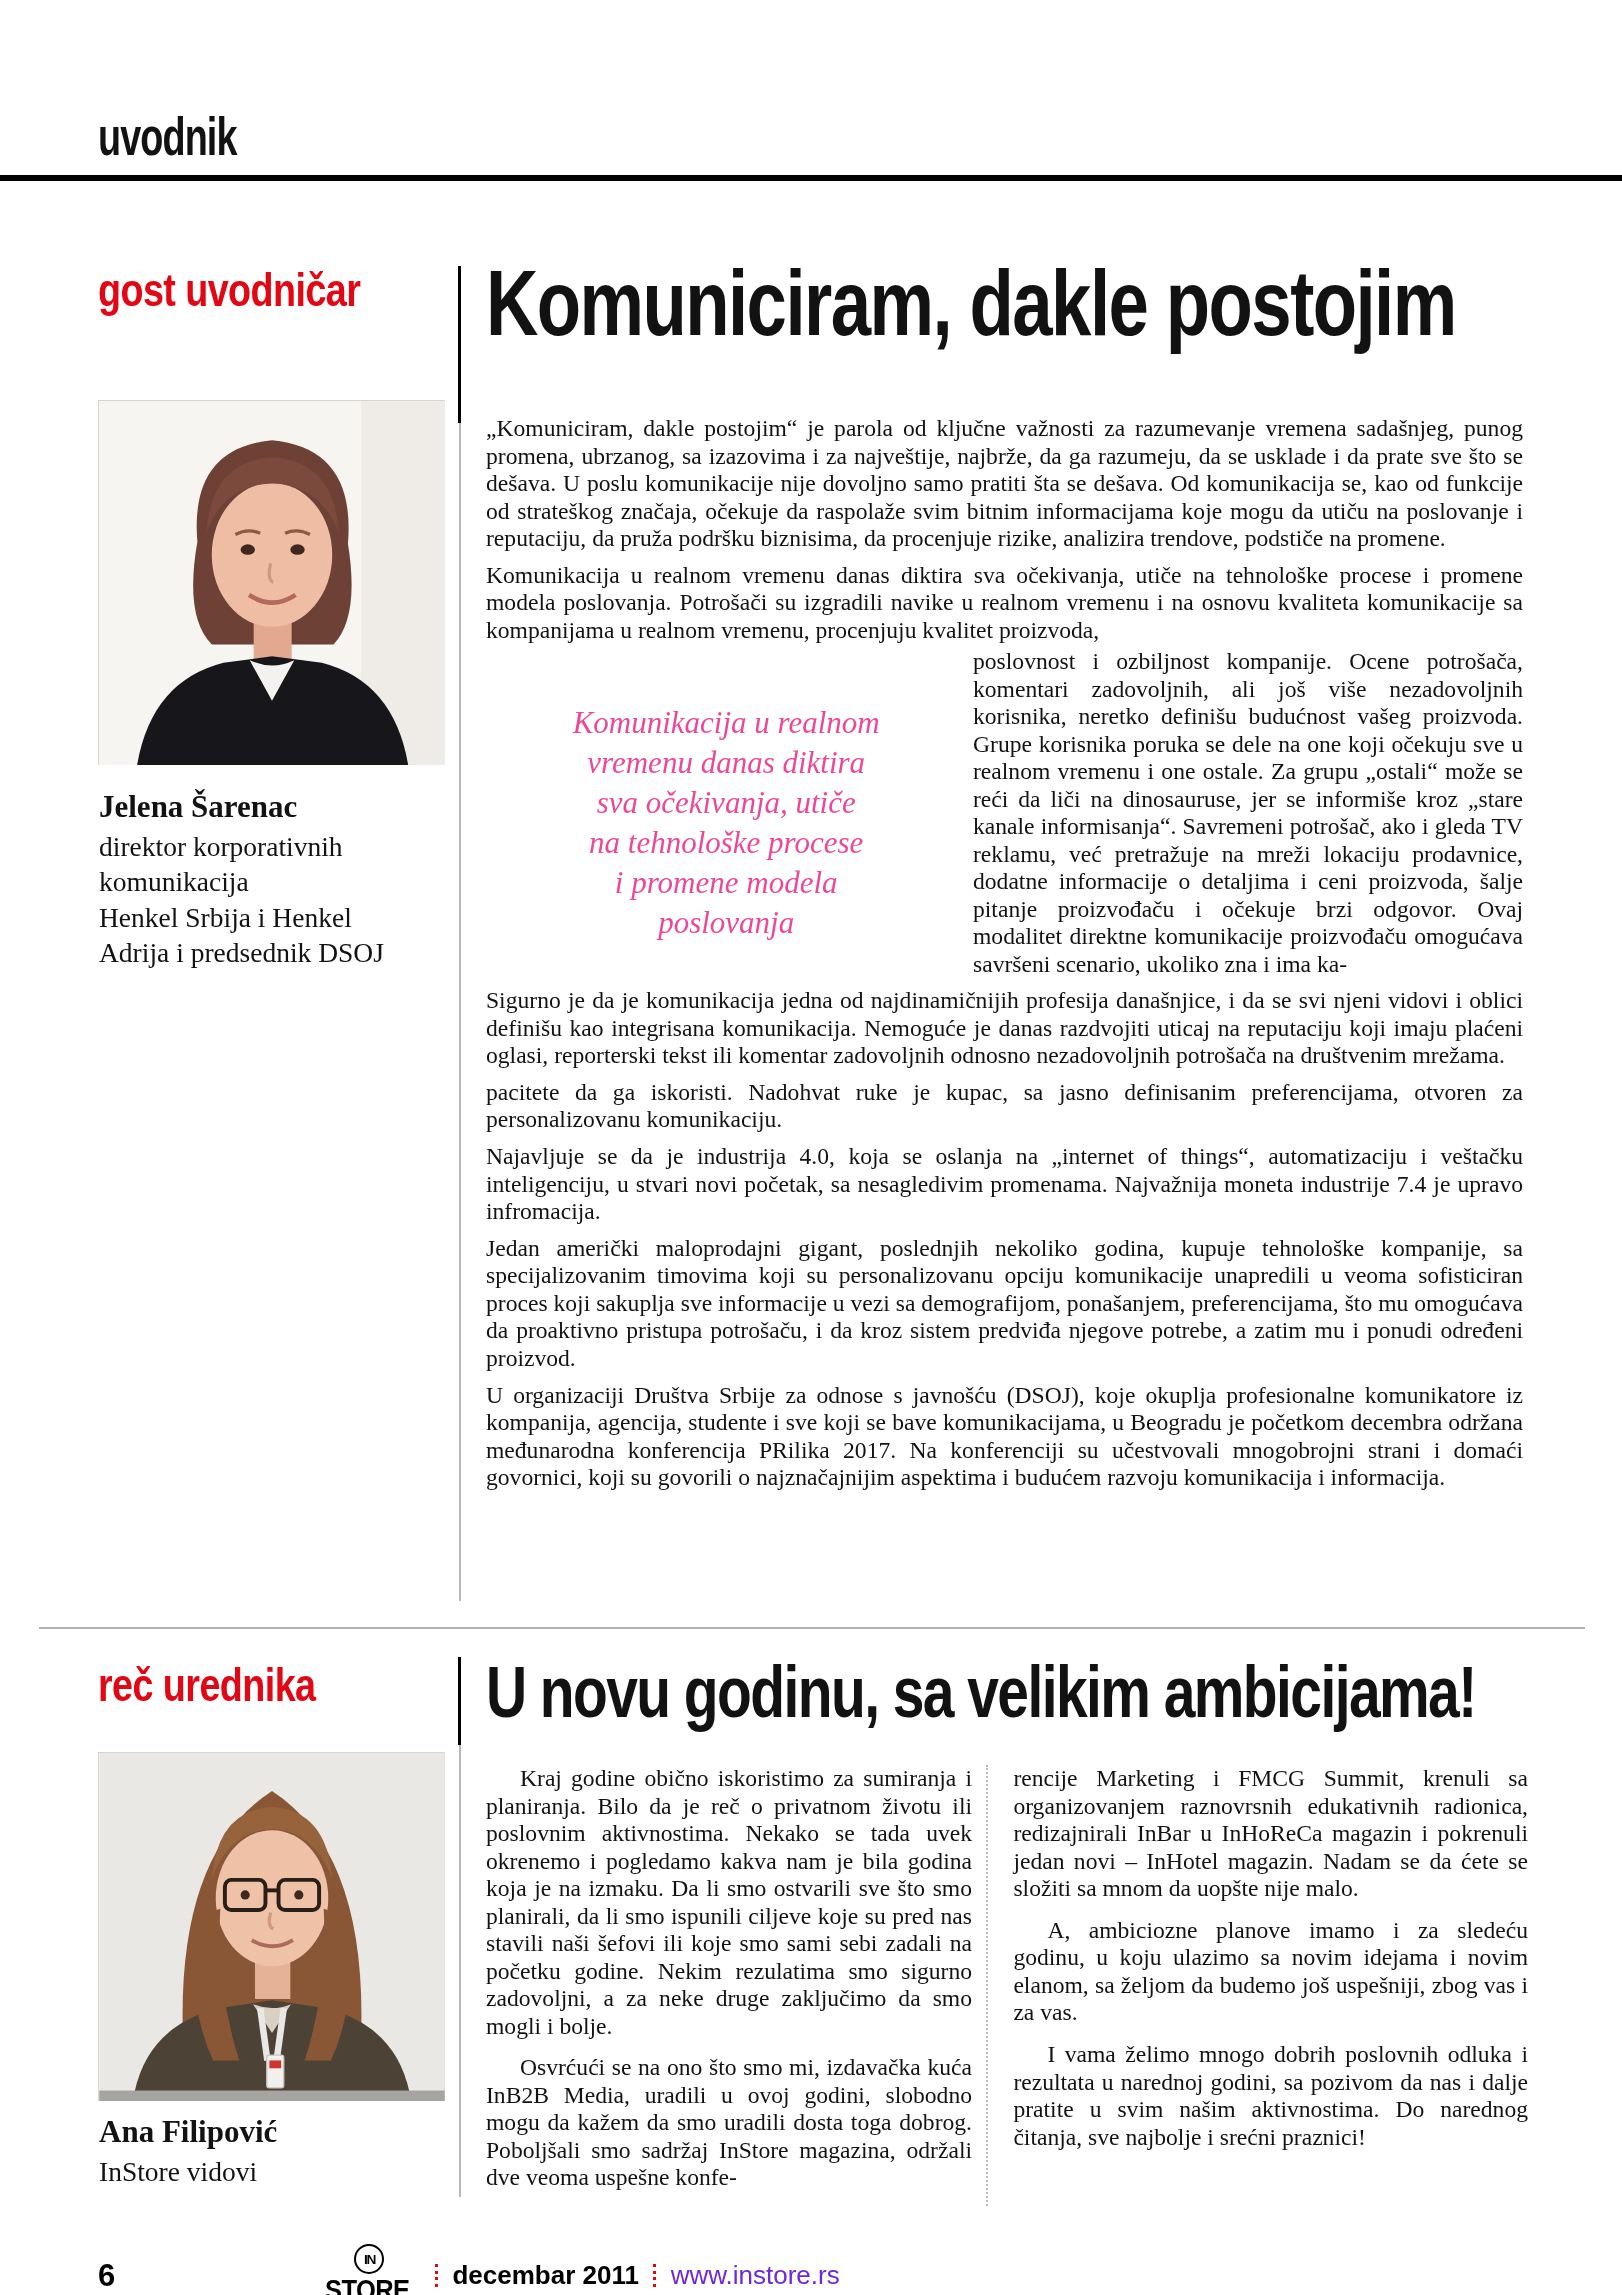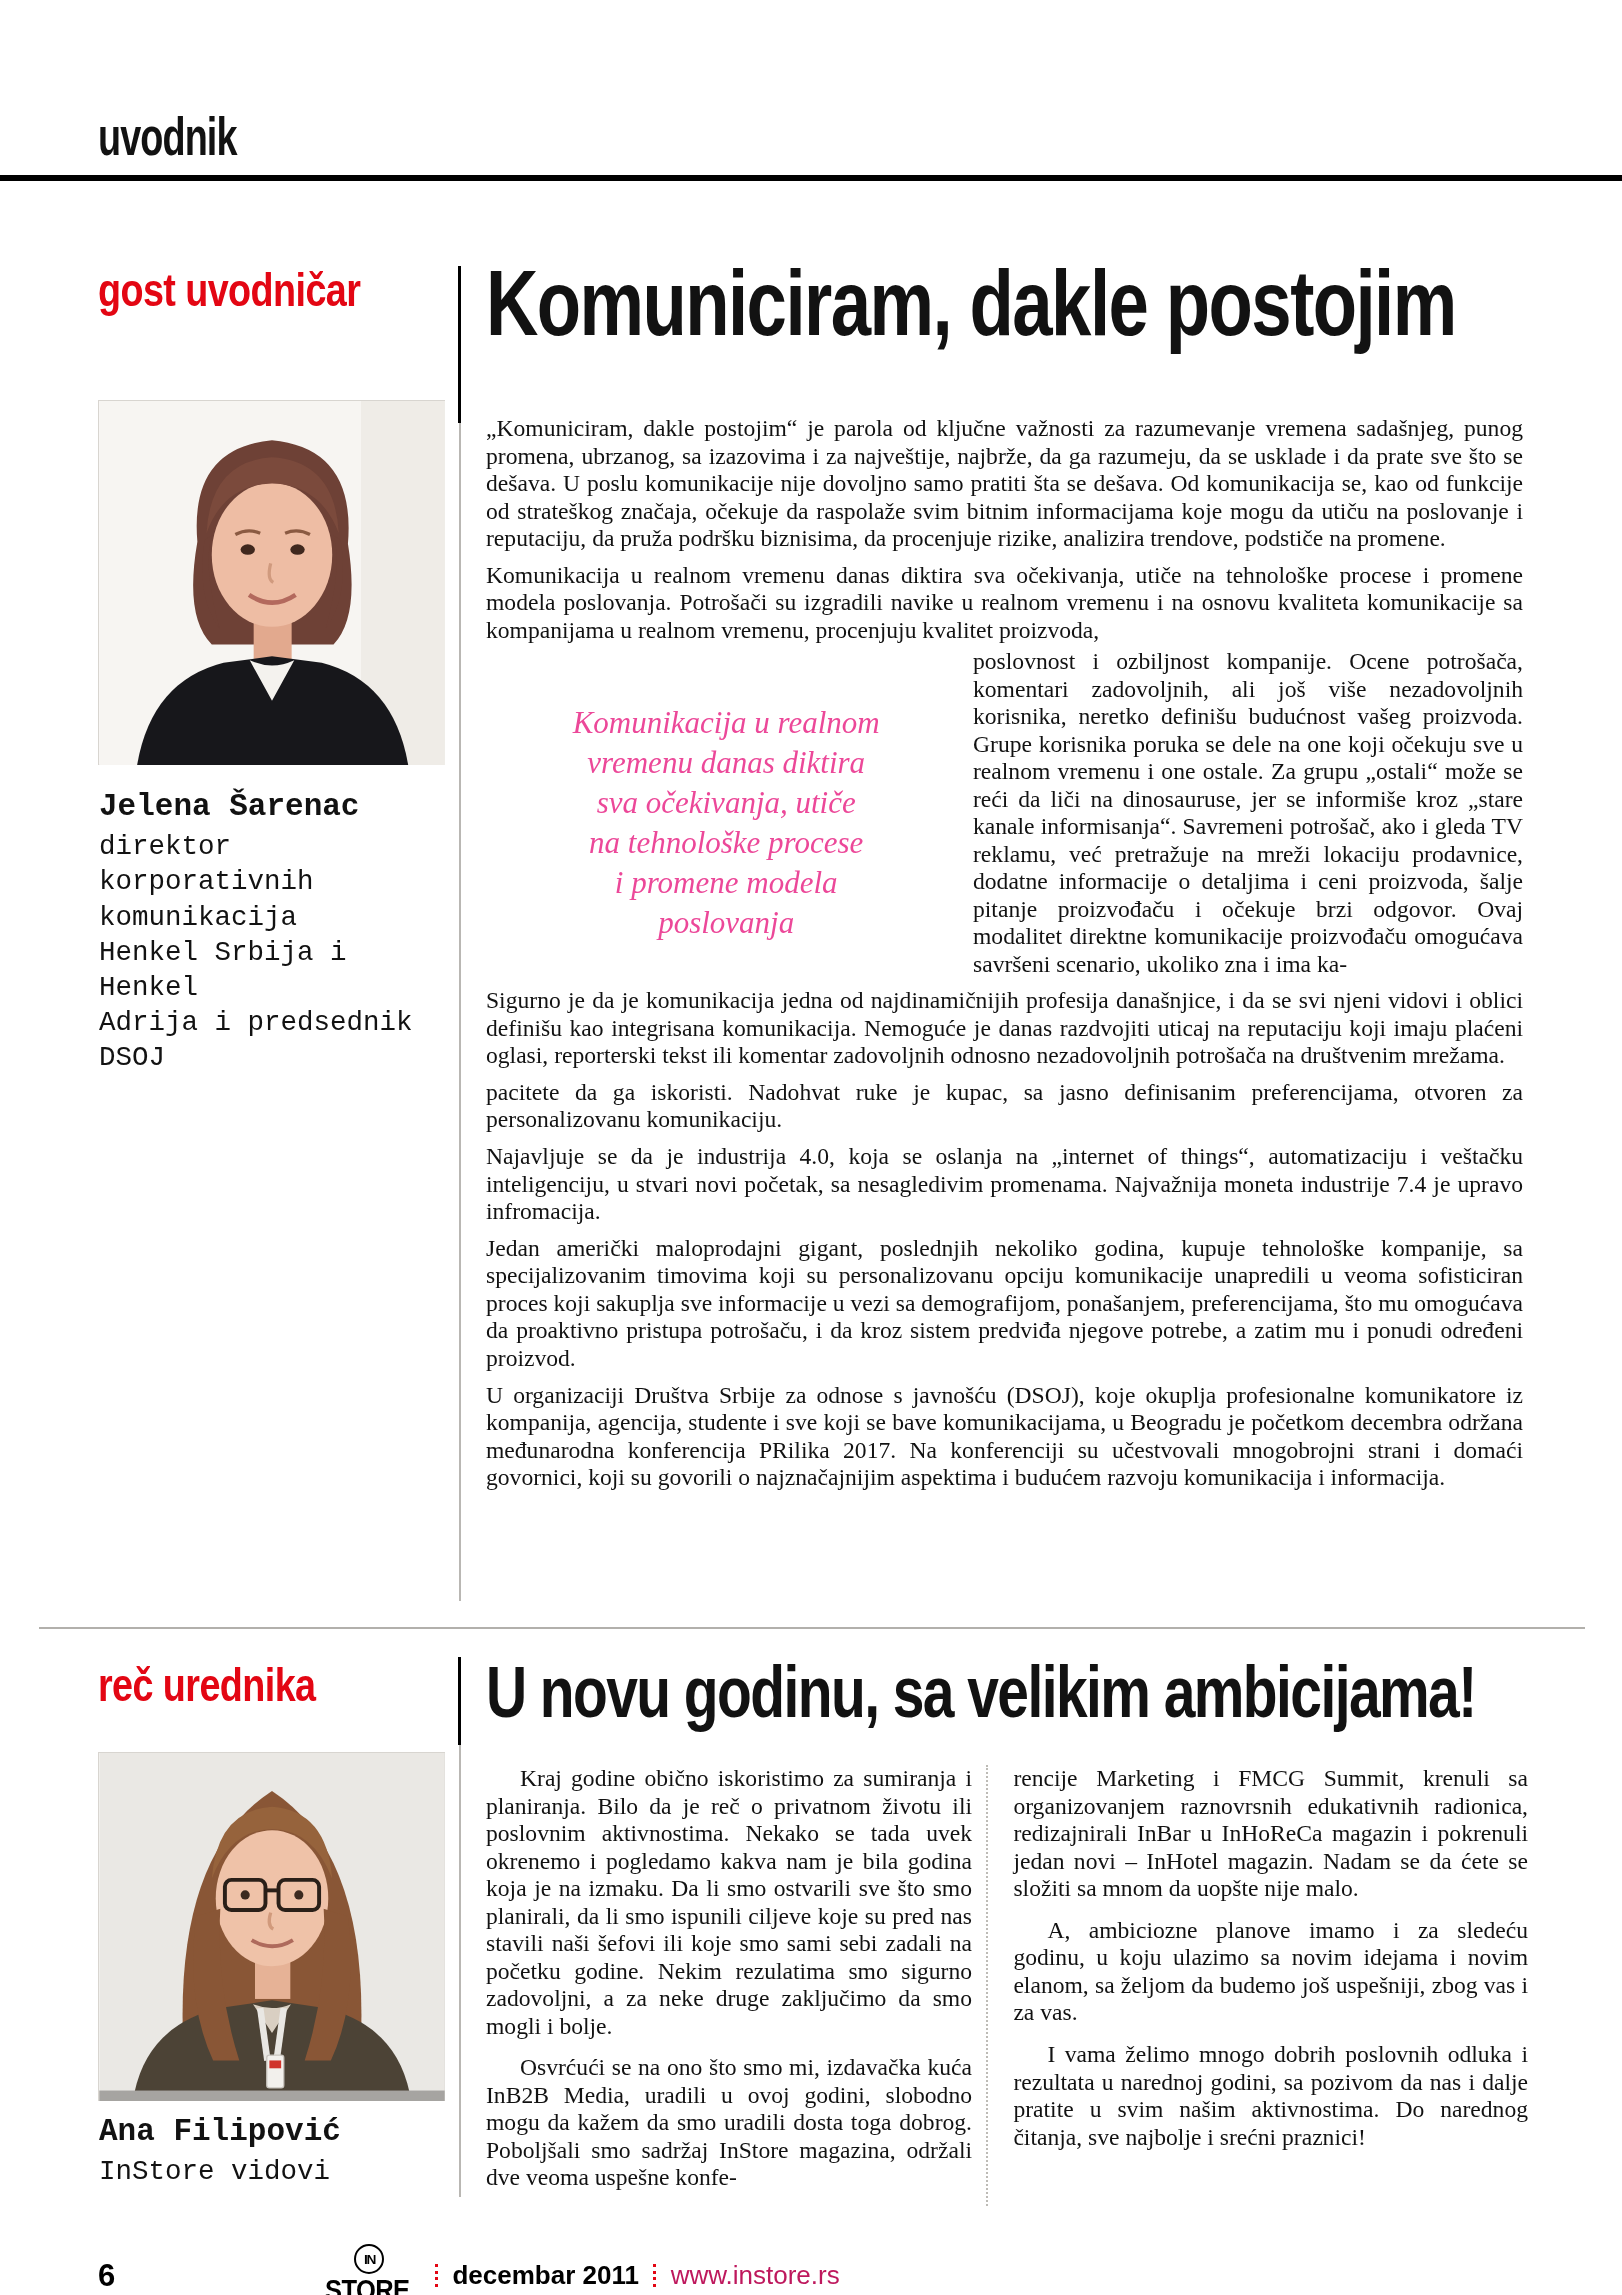--- a/index.html
+++ b/index.html
@@ -30,21 +30,21 @@
   #title2{top:1654px; font-size:73px;}
   .vline-black{position:absolute; width:3.3px; background:#000;}
   .vline-gray{position:absolute; width:2px; background:#b9b7b3;}
 
   
   .photo{position:absolute; left:98px; border:0.7px solid #d8d5d0; box-sizing:border-box;}
   #photo1{top:400px; width:347px; height:365px;}
   #photo2{top:1752px; width:347px; height:349px;}
   .caption{
     position:absolute; left:99px; width:347px;
-    font-family:Liberation Mono, monospace; font-size:27.5px; line-height:1.28;
+    font-family:Liberation Serif, serif; font-size:27.5px; line-height:1.28;
   }
   #cap1{top:787px;} #cap2{top:2112px;}
   .caption .name{font-weight:700; font-size:31px; display:block; margin-bottom:2.6px;}
   .preline{white-space:pre-line;}
 
   
   .body1{
     position:absolute; left:486px; top:415px; width:1037px;
     font-size:23.6px; line-height:27.5px; text-align:justify;
   }
@@ -77,21 +77,21 @@
   .pageno{font-size:31px;}
   .logo{display:flex; align-items:center; margin-left:203px;flex-direction:column;}
   .in-circle{
     width:26px; height:26px; border:2.6px solid #000; border-radius:50%;
     display:inline-flex; align-items:center; justify-content:center;
     font-size:13.7px; letter-spacing:-1.3px; font-weight:700;
   }
   .store-text{margin-left:6.5px; font-size:29px; letter-spacing:-0.7px; transform:scaleX(0.88); transform-origin:0 50%;}
   .fsep{height:23.6px; border-left:3.3px dotted #e30613; margin:0 14.4px;}
   .issue-text{font-size:26px;}
-  .url-text{font-weight:400; font-size:26px; color:#be185d;}
+  .url-text{font-weight:400; font-size:26px; color:#6d28d9;}
 </style>
 </head>
 <body>
 
 <div class="page">
 
   <div class="kicker">uvodnik</div>
   <div class="topline"></div>
 
   <div class="sec-label" style="top:263px;">gost uvodničar</div>

